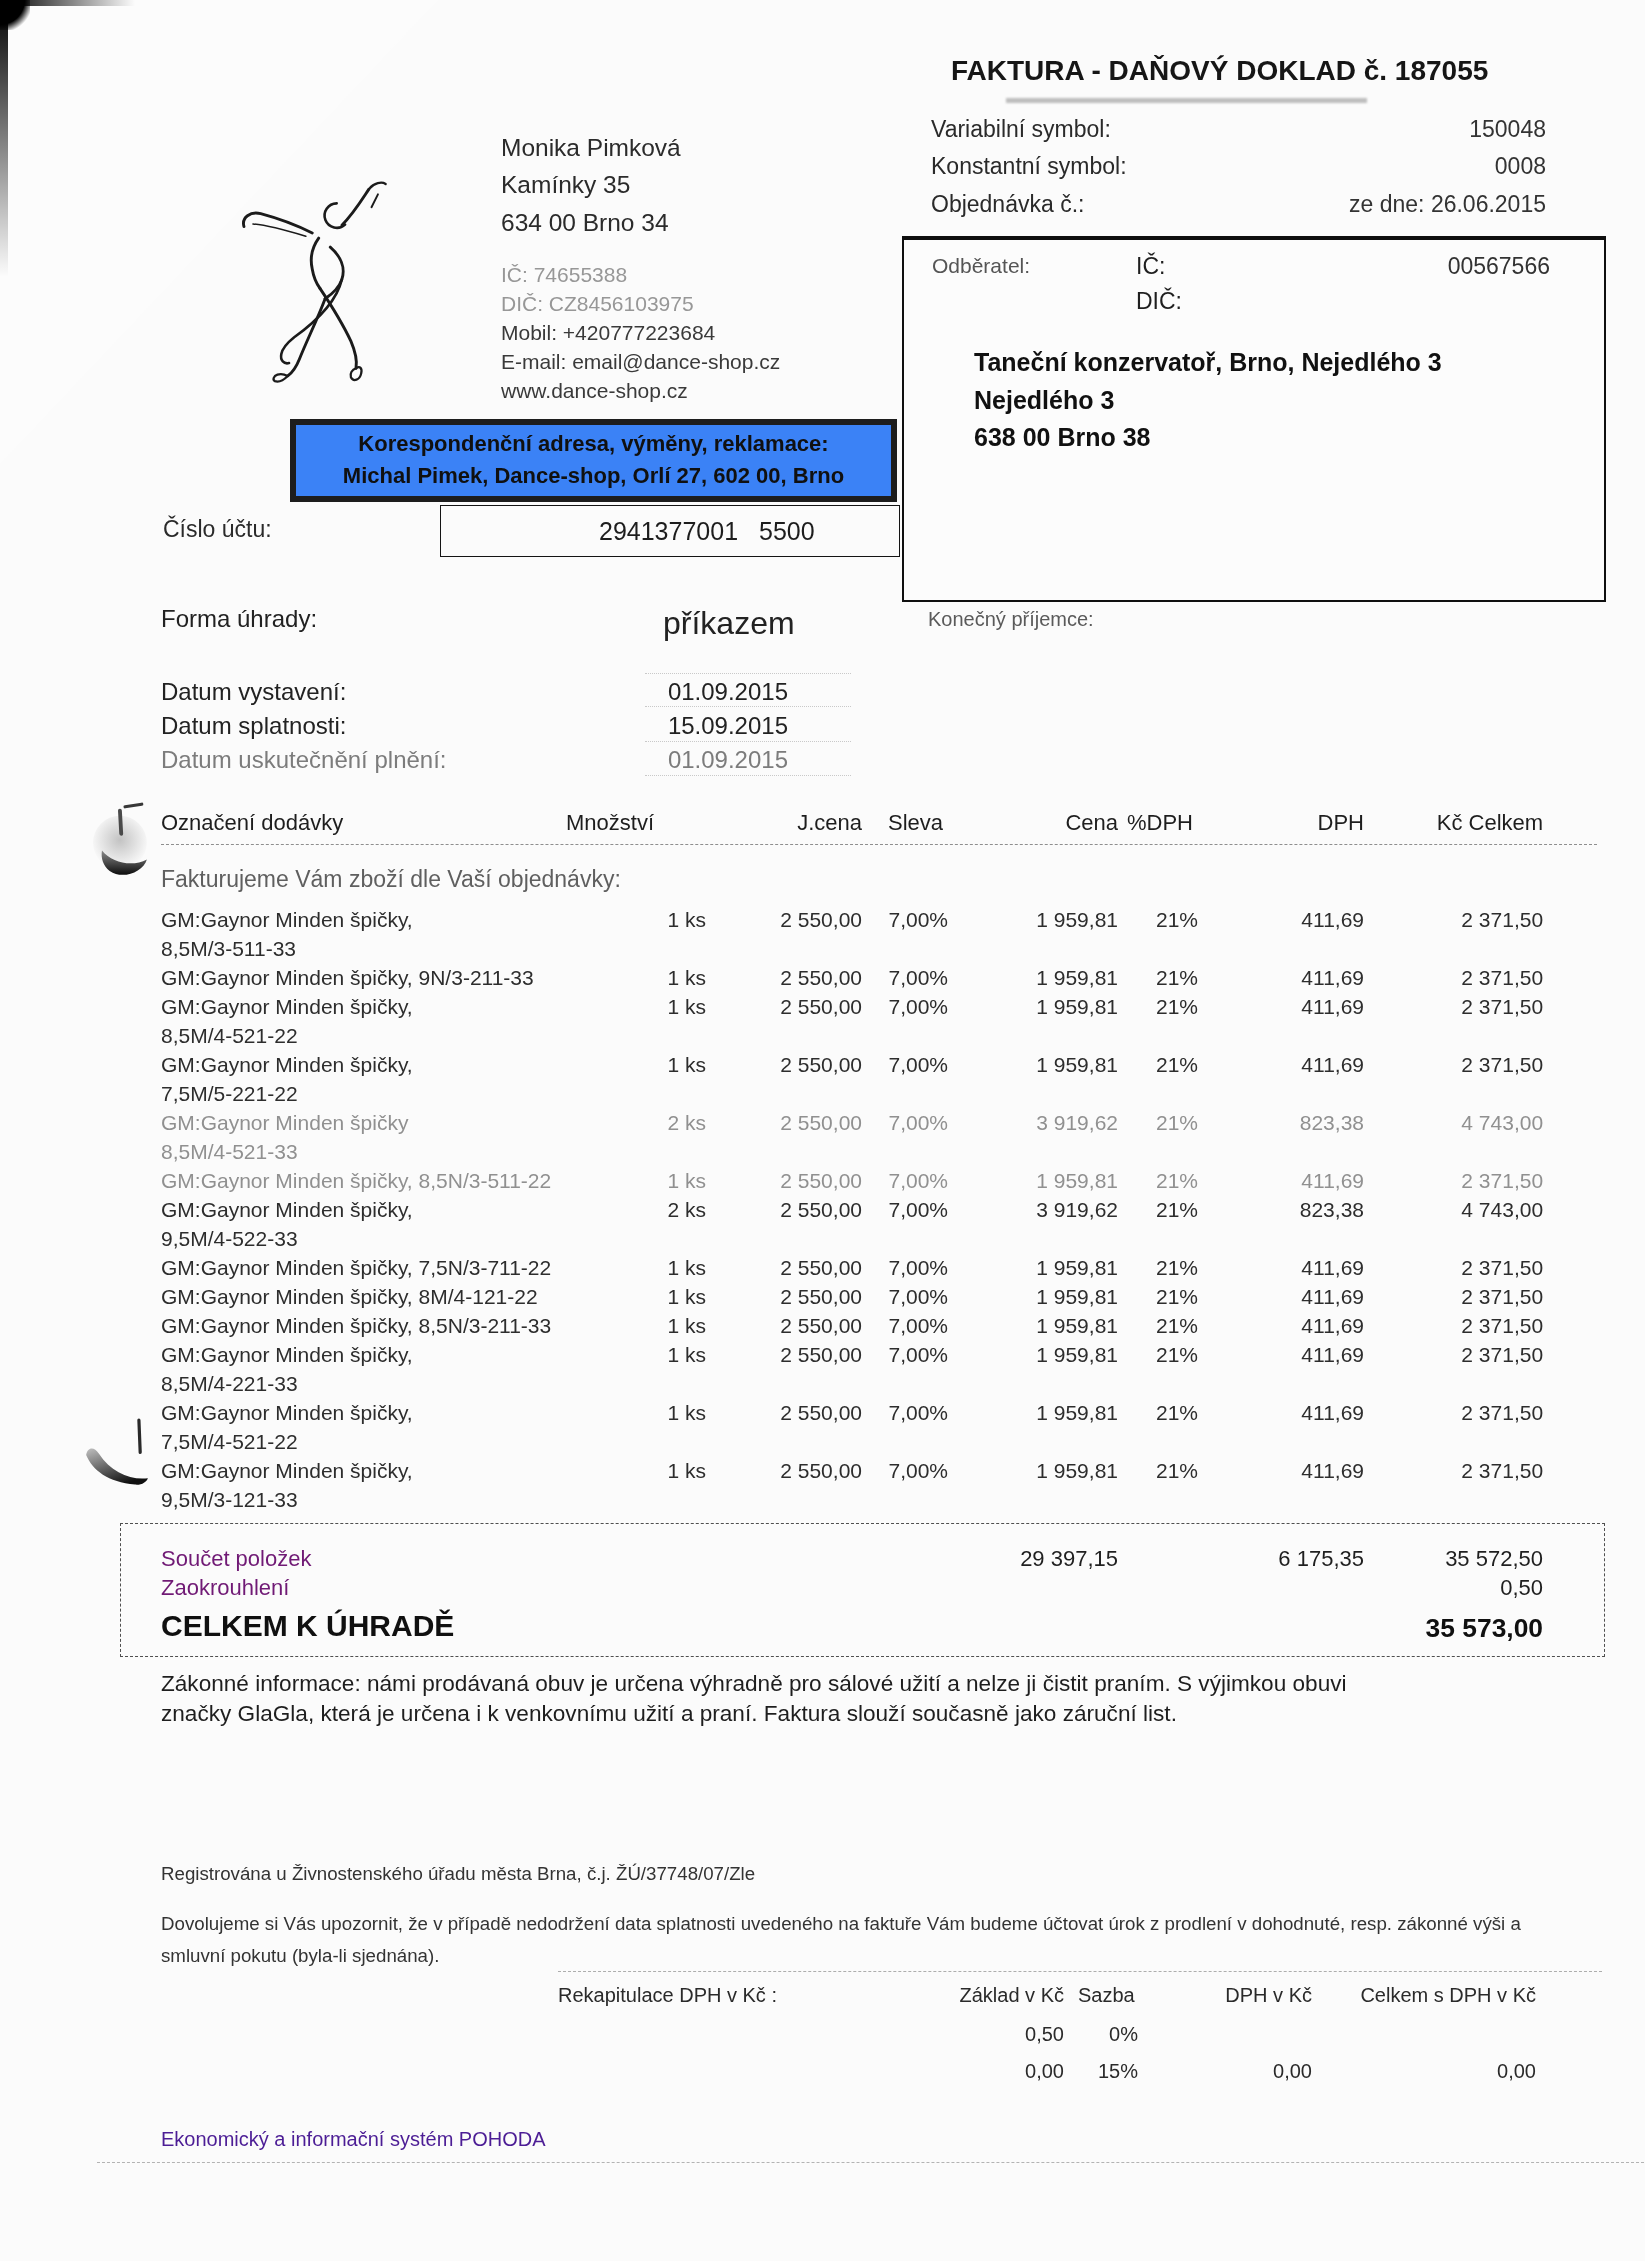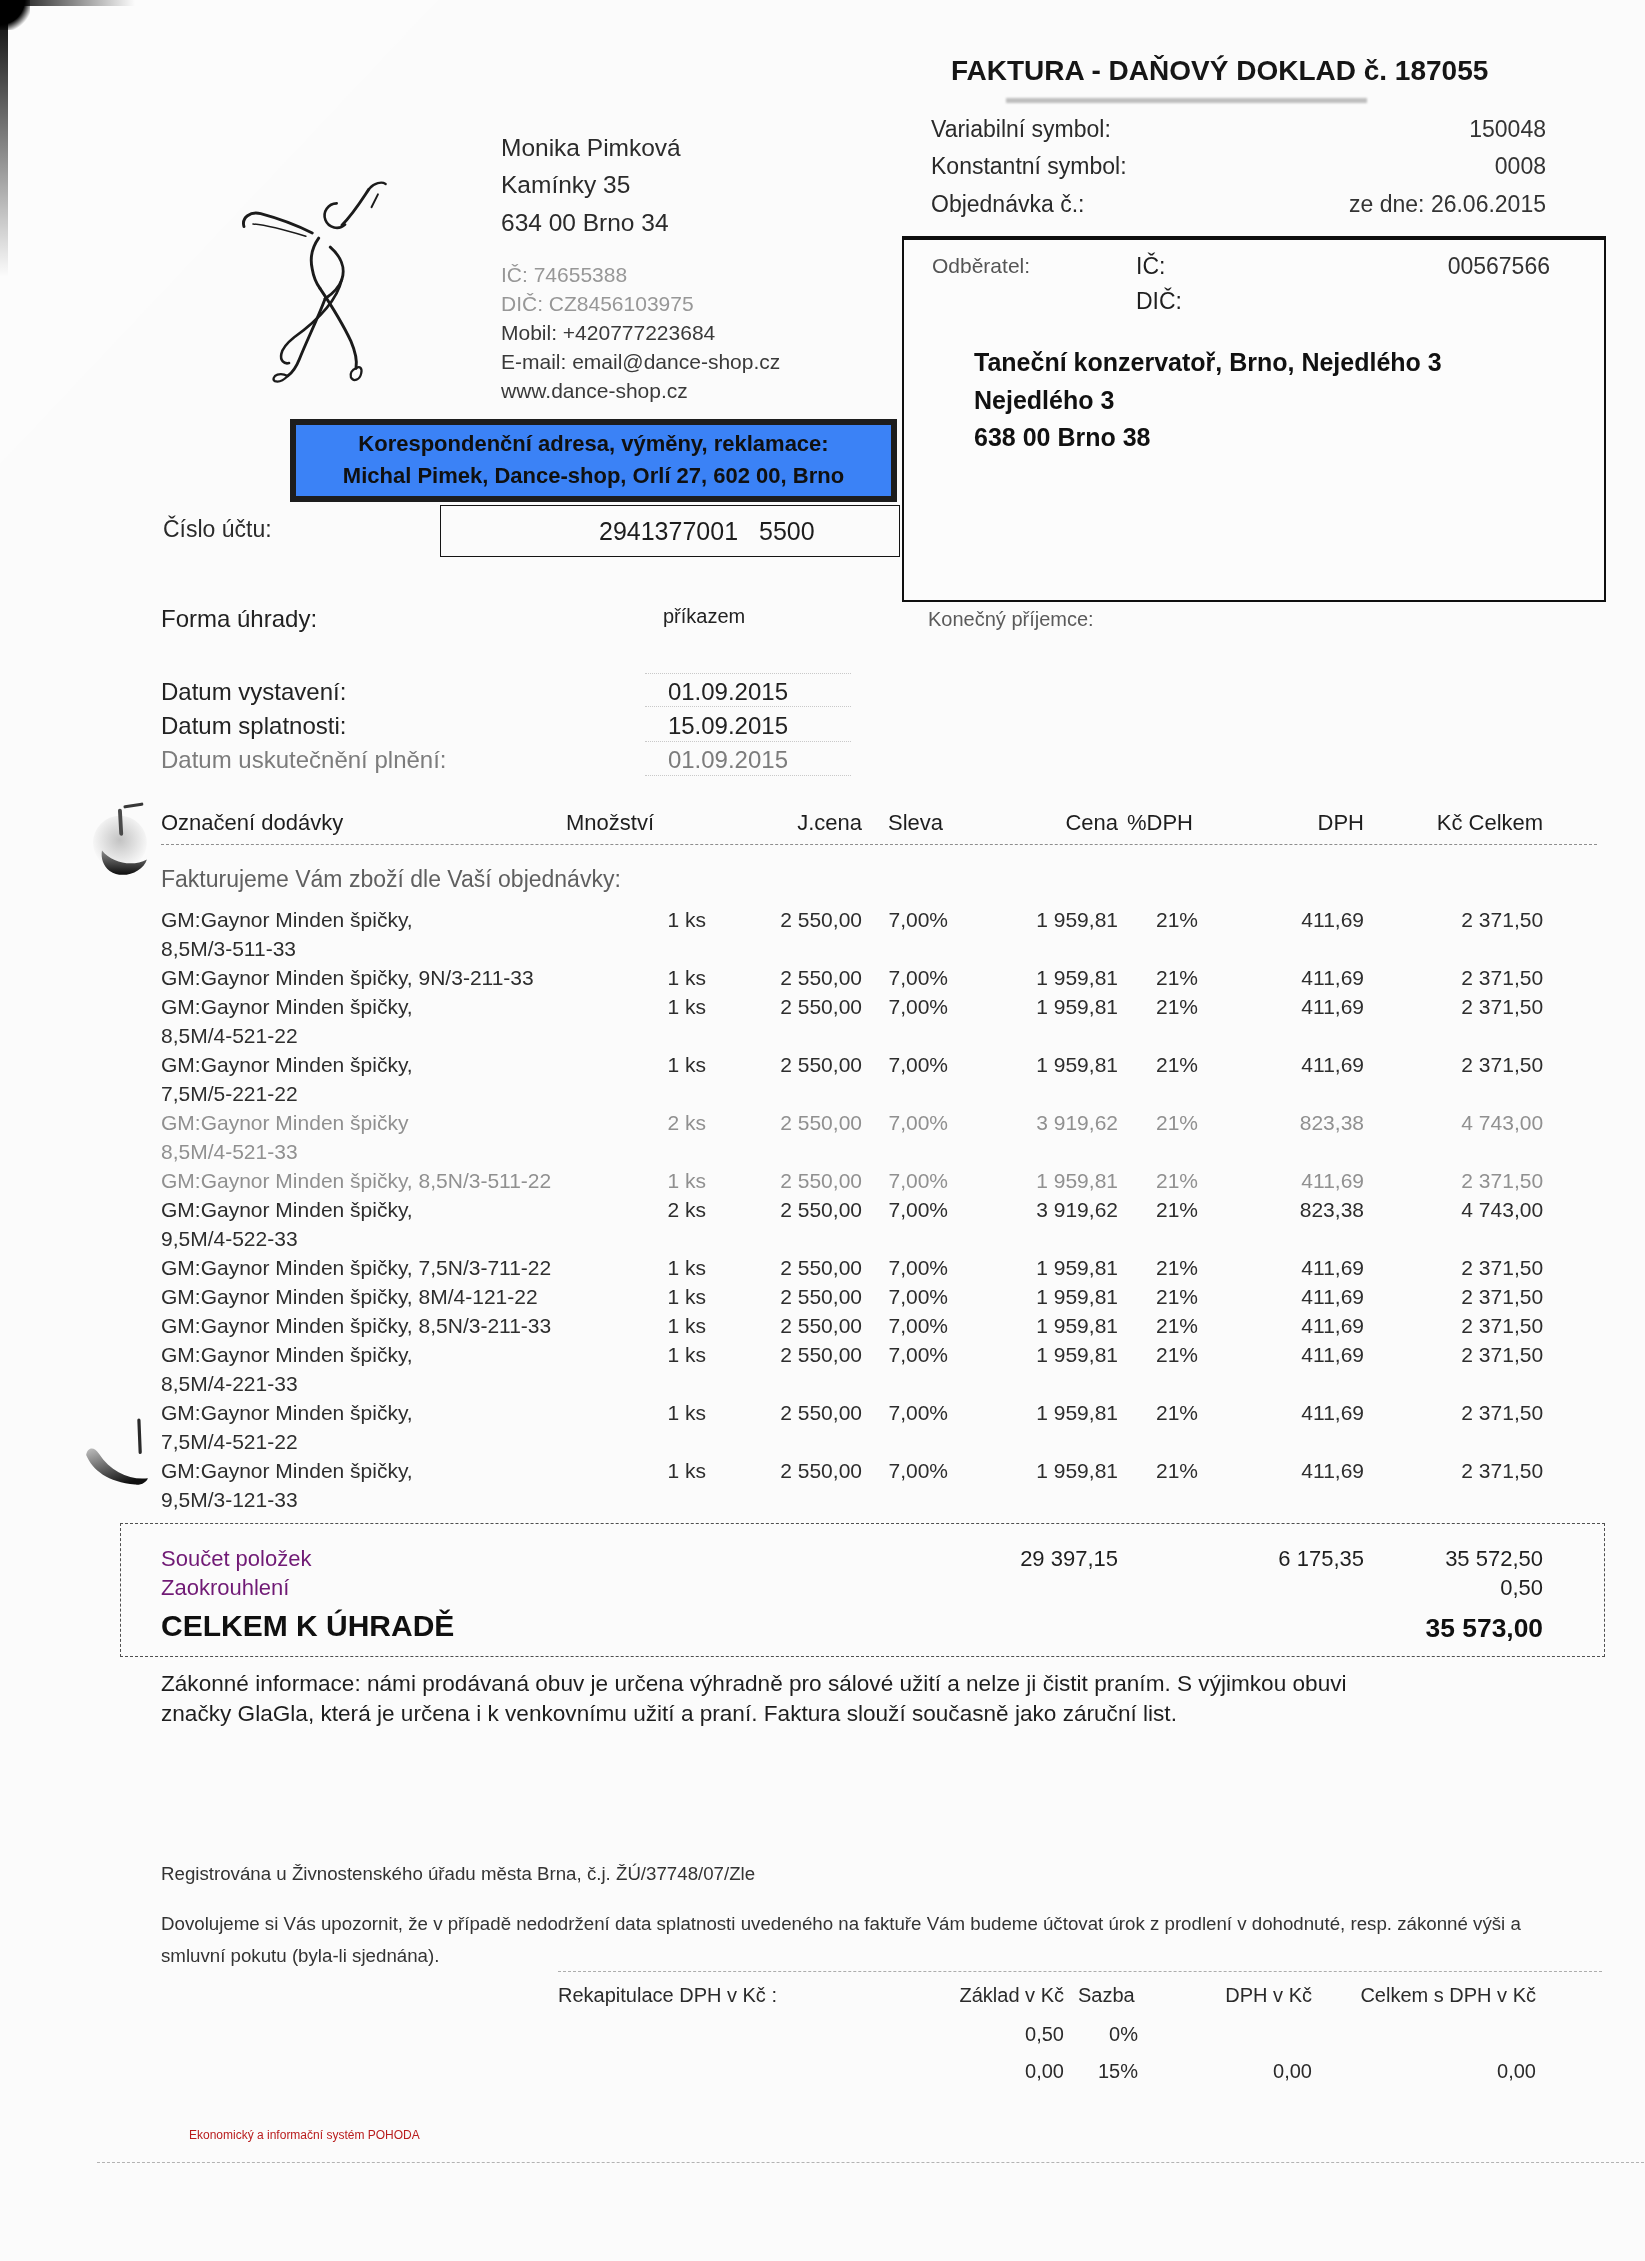--- a/index.html
+++ b/index.html
@@ -37,21 +37,21 @@
   
   .custbox{position:absolute;left:902px;top:236px;width:704px;height:366px;
         border:2.6px solid #0f0f0f;border-top-width:4.5px;box-sizing:border-box;background:#fcfcfc;}
   .cb-odb{position:absolute;left:28px;top:14px;font-size:21px;color:#555;}
   .cb-ic{position:absolute;left:232px;top:13px;font-size:23px;color:#1f1f1f;}
   .cb-dic{position:absolute;left:232px;top:48px;font-size:23px;color:#1f1f1f;}
   .cb-icv{position:absolute;right:54px;top:13px;font-size:23px;color:#333;}
   .cb-name{position:absolute;left:70px;font-size:25px;font-weight:700;color:#111;white-space:nowrap;}
   
   .pay-label{left:161px;top:605px;font-size:24px;color:#222;}
-  .pay-value{left:663px;top:605px;font-size:20px;color:#222;}
+  .pay-value{left:663px;top:605px;font-size:32px;color:#222;}
   .pay-recipient{left:928px;top:608px;font-size:20px;color:#5a5a5a;}
   .date-label{left:161px;font-size:24px;color:#222;}
   .date-value{right:857px;font-size:24px;color:#222;}
   .date-faint{color:#7c7c7c;}
   .dotline{position:absolute;left:645px;width:206px;height:0;border-top:1.3px dotted #c9c9c9;}
   
   .thead{position:absolute;left:161px;top:810px;width:1386px;height:27px;font-size:22px;color:#1e1e1e;}
   .thead span{position:absolute;top:0;white-space:nowrap;}
   .h-name{left:0;}
   .h-qty{left:405px;}
@@ -74,21 +74,21 @@
   .grand-val{right:102px;top:1613px;font-size:26.4px;font-weight:700;color:#101010;}
   
   .legal{position:absolute;left:161px;top:1669px;font-size:22.6px;line-height:30px;color:#1e1e1e;}
   .legal span{display:block;white-space:nowrap;}
   .reg{left:161px;top:1863px;font-size:18.7px;color:#333;}
   .notice{position:absolute;left:161px;top:1902px;font-size:18.7px;line-height:32px;color:#333;margin-top:6px;}
   .notice span{display:block;white-space:nowrap;}
   .recap-dash{position:absolute;left:558px;top:1971px;width:1044px;border-top:1.3px dashed #9a9a9a;opacity:.8;}
   .recap{font-size:20px;color:#2a2a2a;}
   .bottom-dash{position:absolute;left:97px;top:2162px;width:1547px;border-top:1.3px dashed #9b9b9b;opacity:.75;}
-  .footer{left:161px;top:2128px;font-size:12px;color:#b91c1c;margin-left:28px;}
+  .footer{left:161px;top:2128px;font-size:20px;color:#4c1d95;}
   svg{display:block;}
 </style>
 </head>
 <body>
 
 <div class="page">
 
   <div class="fold"></div>
   <div class="edge-top"></div>
   <div class="edge-left"></div>

